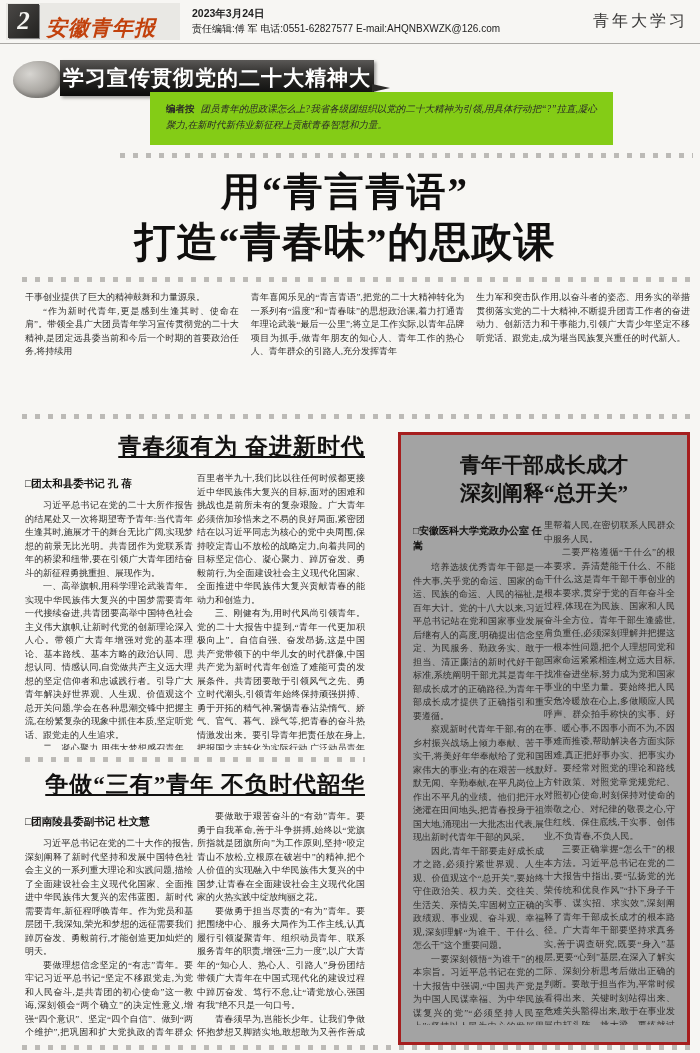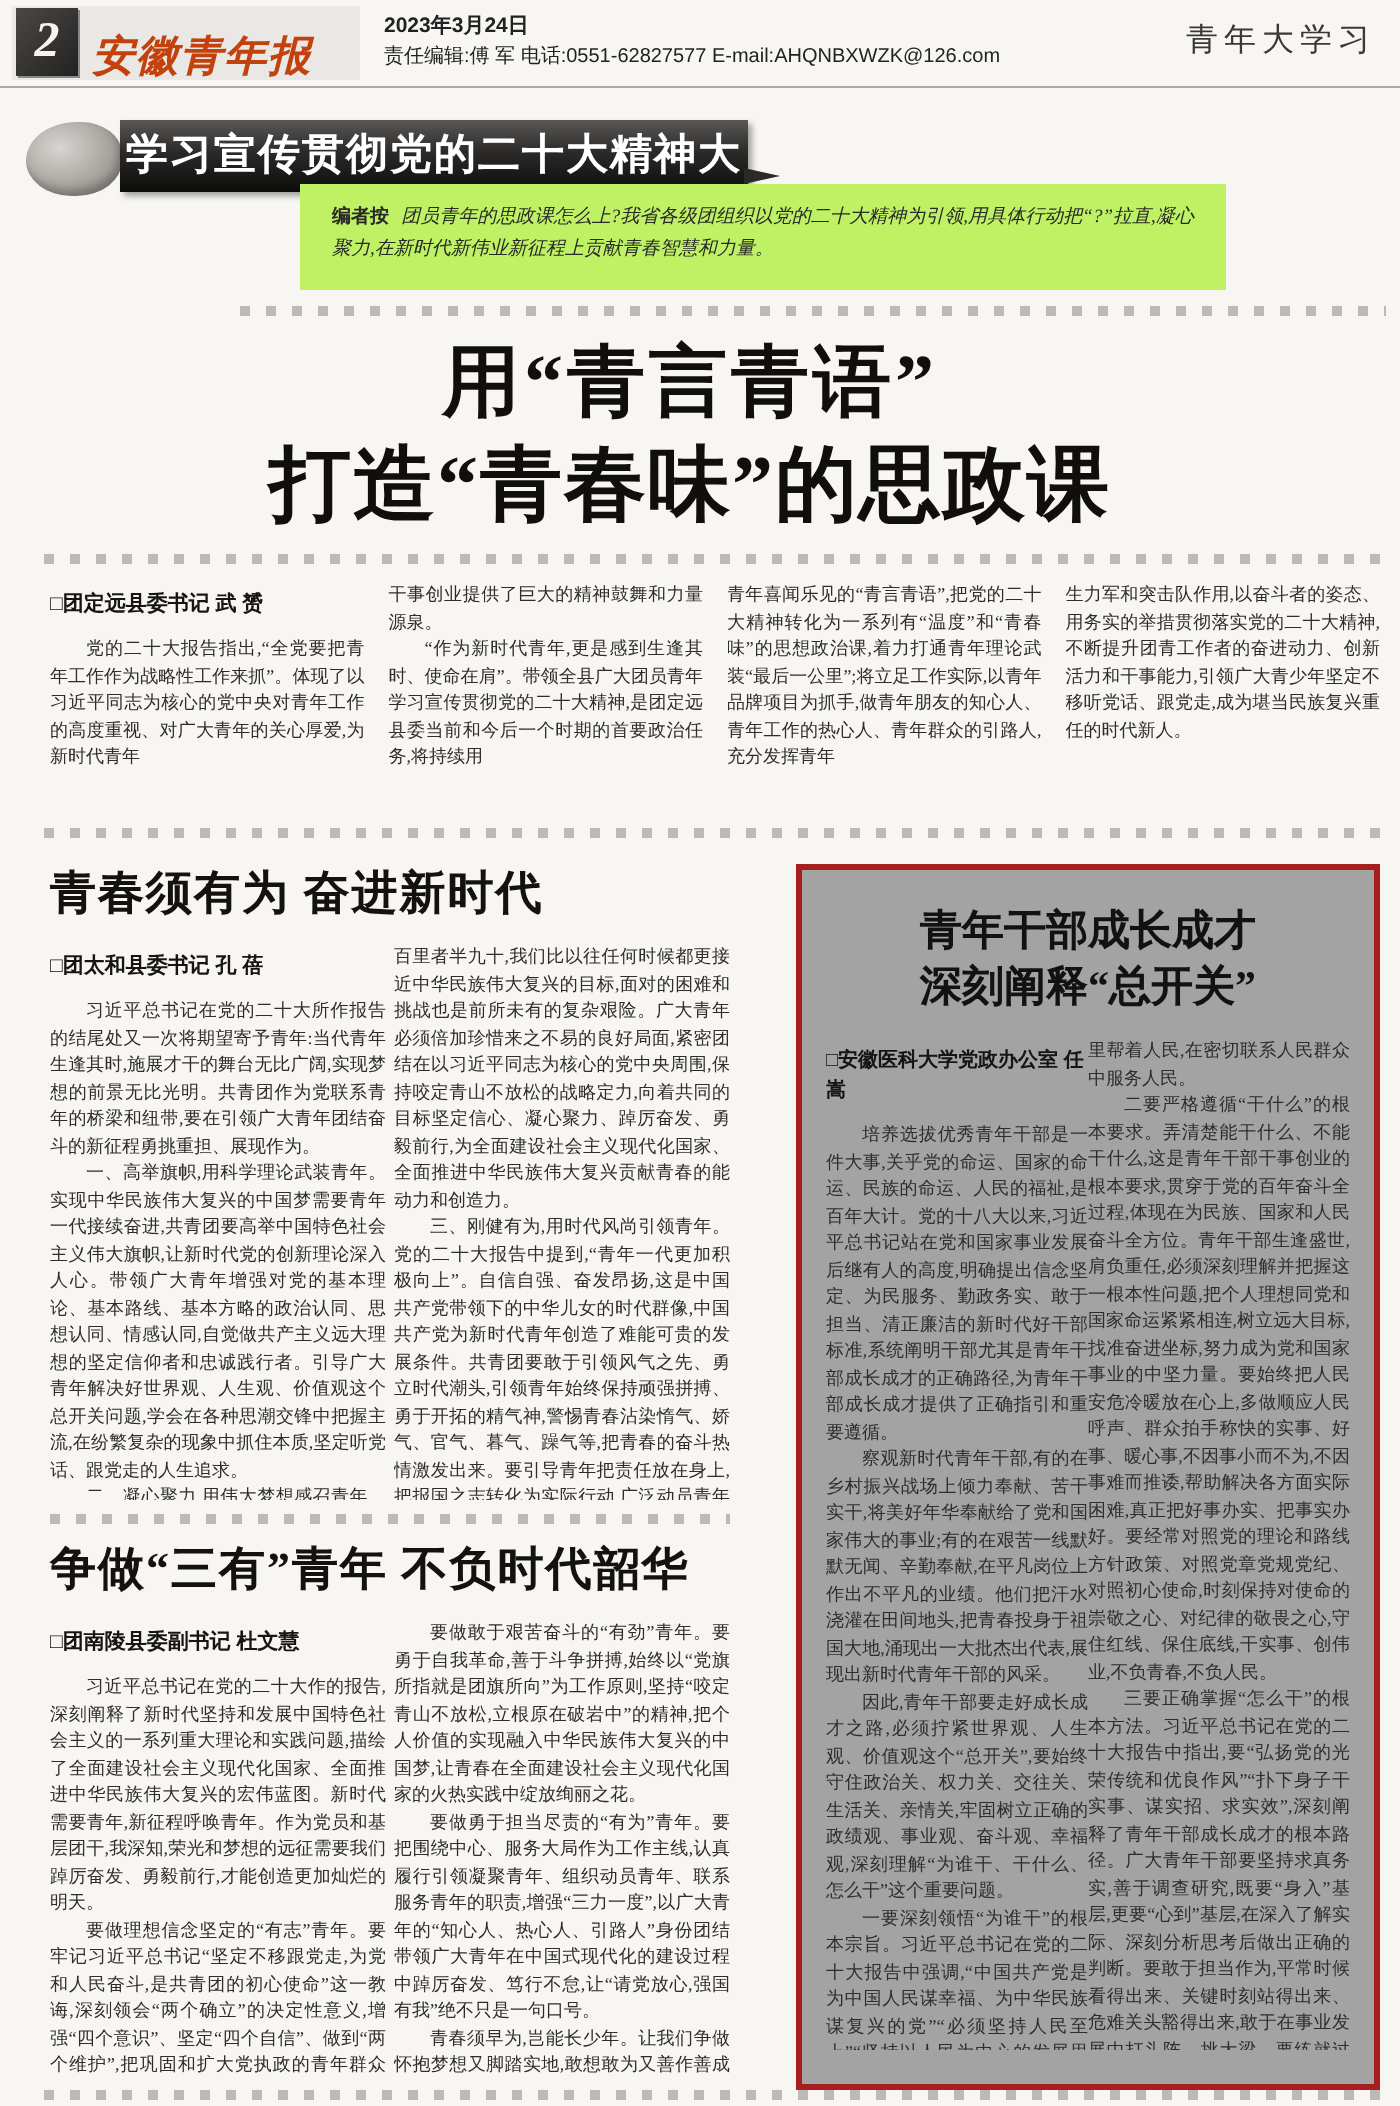--- a/index.html
+++ b/index.html
@@ -16,21 +16,21 @@
   .header-date { font:bold 10.5px/16px "Liberation Sans",sans-serif; color:#222; }
   .header-meta { font:10px/16px "Liberation Sans",sans-serif; color:#222; }
   .section-label { position:absolute; right:12px; top:11px; font:16px/20px "Liberation Sans",sans-serif; letter-spacing:3px; color:#3a3938; }
 
   
   .emblem { position:absolute; left:13px; top:61px; width:48px; height:37px; background:radial-gradient(ellipse at 35% 35%, #d7d5d1 0%, #a9a6a1 55%, #8e8b86 100%); border-radius:55% 45% 50% 50%; box-shadow:inset -2px -3px 4px rgba(0,0,0,.25); }
   .banner { position:absolute; left:60px; top:60px; width:314px; height:36px; background:linear-gradient(180deg,#5a5856 0%,#2b2a28 45%,#0c0c0b 100%); color:#fff; font:bold 21px/36px "Liberation Sans",sans-serif; text-align:center; letter-spacing:1px; box-shadow:2px 2px 3px rgba(0,0,0,.35); }
   .banner::after { content:""; position:absolute; right:-16px; bottom:4px; width:0; height:0; border-left:18px solid #2b2a28; border-top:4px solid transparent; border-bottom:4px solid transparent; }
 
   
-  .editor-box { position:absolute; left:150px; top:92px; width:463px; height:53px; background:#bef264; padding:9px 16px 6px; }
+  .editor-box { position:absolute; left:150px; top:92px; width:463px; height:53px; background:#84cc16; padding:9px 16px 6px; }
   .editor-text { font:italic 9.5px/16px "Liberation Serif",serif; color:#2a2927; text-align:justify; }
   .editor-label { font-style:normal; font-weight:bold; margin-right:6px; }
 
   
   .dotted { position:absolute; height:5px; background:repeating-linear-gradient(90deg,#bcbab6 0 5px,transparent 5px 13px); }
   .sep1 { top:153px; left:120px; width:573px; }
   .sep2 { top:277px; left:22px; width:668px; }
   .sep3 { top:414px; left:22px; width:668px; }
   .sep4 { top:757px; left:25px; width:340px; }
   .sep5 { top:1045px; left:22px; width:668px; }
@@ -44,21 +44,21 @@
   .byline { font:bold 10.5px/15px "Liberation Sans",sans-serif; color:#161514; margin:4px 0 8px; }
   .p { font-size:9px; line-height:13.5px; text-align:justify; text-indent:2em; color:#2e2d2b; }
   .p.cont { text-indent:0; }
 
   
   .lead-cols { position:absolute; top:291px; left:25px; width:665px; height:122px; display:flex; gap:12px; overflow:hidden; }
   .lead-cols .col { flex:1 1 0; overflow:hidden; }
 
   
   .art { position:absolute; left:25px; width:340px; }
-  .art-title { text-align:left; font:bold 23px/30px "Liberation Serif",serif; letter-spacing:1px; color:#131211; }
+  .art-title { text-align:right; font:bold 23px/30px "Liberation Serif",serif; letter-spacing:1px; color:#131211;text-decoration:underline; }
   .art-cols { display:flex; gap:4px; overflow:hidden; margin-top:10px; }
   .art-cols .col { flex:1 1 0; overflow:hidden; }
   .art-youth { top:432px; }
   .art-youth .art-cols { height:278px; }
   .art-sanyou { top:770px; }
   .art-sanyou .art-cols { height:228px; }
 
   
   .cadre-box { position:absolute; left:398px; top:432px; width:292px; height:613px; border:3px solid #a61e1e; background:#a3a3a3; padding:12px 12px 8px; overflow:hidden; }
   .cadre-title { text-align:center; font:bold 21px/28px "Liberation Serif",serif; color:#131211; margin-top:4px; }
@@ -92,24 +92,20 @@
   <div class="dotted sep1"></div>
 
   <div class="headline">
     <div class="l1">用“青言青语”</div>
     <div class="l2">打造“青春味”的思政课</div>
   </div>
 
   <div class="dotted sep2"></div>
 
   <div class="lead-cols">
-    <div class="col">
-      <div class="byline">□团定远县委书记  武  赟</div>
-      <p class="p">党的二十大报告指出,“全党要把青年工作作为战略性工作来抓”。体现了以习近平同志为核心的党中央对青年工作的高度重视、对广大青年的关心厚爱,为新时代青年</p>
-    </div>
     <div class="col">
       <p class="p cont">干事创业提供了巨大的精神鼓舞和力量源泉。</p>
       <p class="p">“作为新时代青年,更是感到生逢其时、使命在肩”。带领全县广大团员青年学习宣传贯彻党的二十大精神,是团定远县委当前和今后一个时期的首要政治任务,将持续用</p>
     </div>
     <div class="col">
       <p class="p cont">青年喜闻乐见的“青言青语”,把党的二十大精神转化为一系列有“温度”和“青春味”的思想政治课,着力打通青年理论武装“最后一公里”;将立足工作实际,以青年品牌项目为抓手,做青年朋友的知心人、青年工作的热心人、青年群众的引路人,充分发挥青年</p>
     </div>
     <div class="col">
       <p class="p cont">生力军和突击队作用,以奋斗者的姿态、用务实的举措贯彻落实党的二十大精神,不断提升团青工作者的奋进动力、创新活力和干事能力,引领广大青少年坚定不移听党话、跟党走,成为堪当民族复兴重任的时代新人。</p>
     </div>

